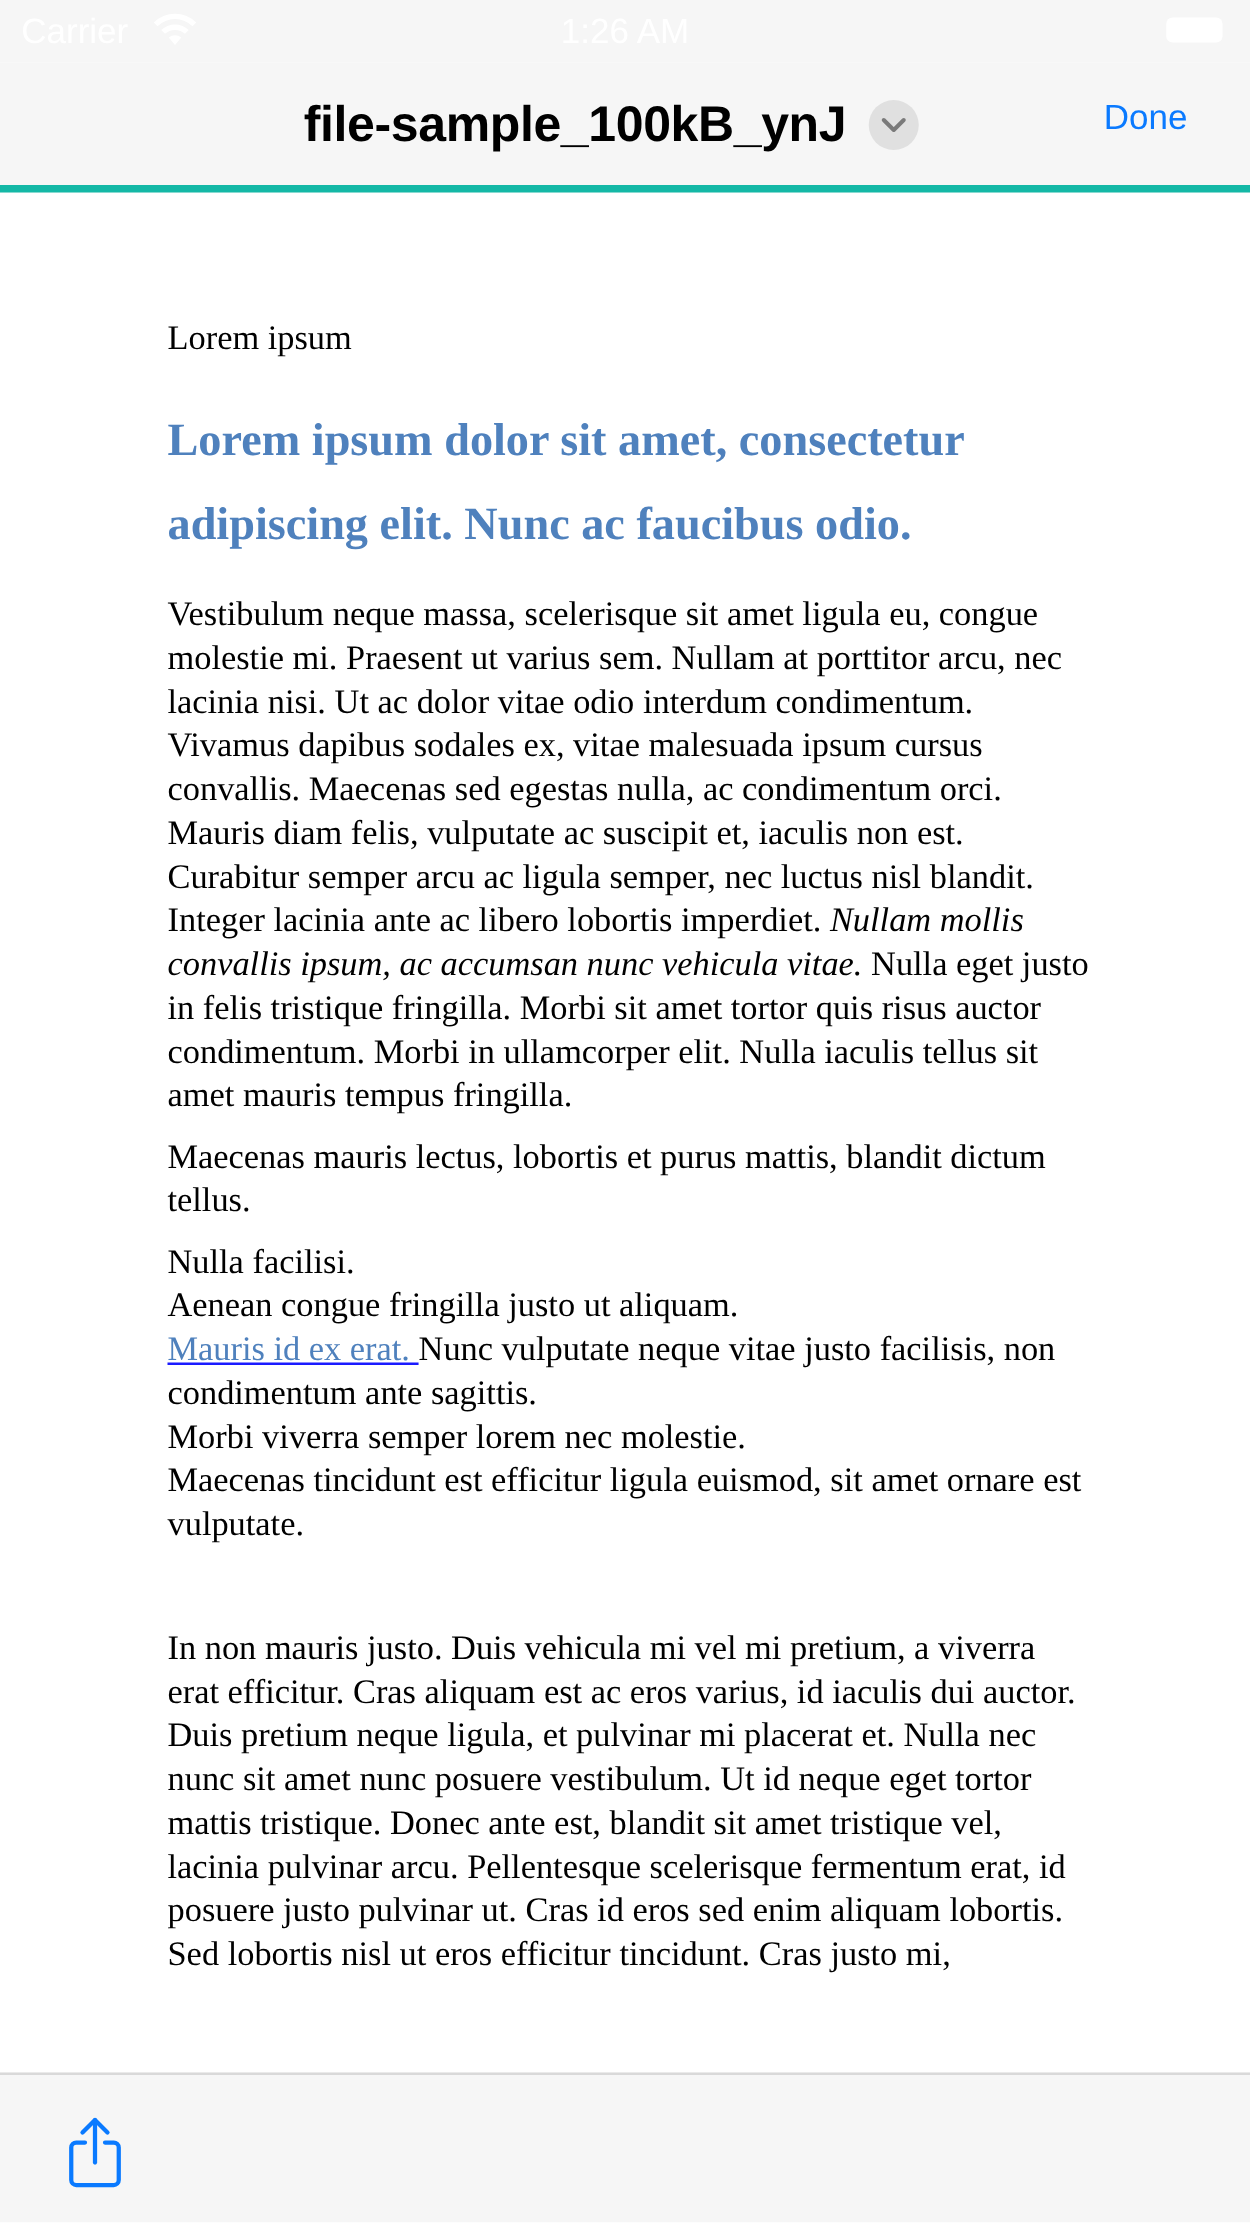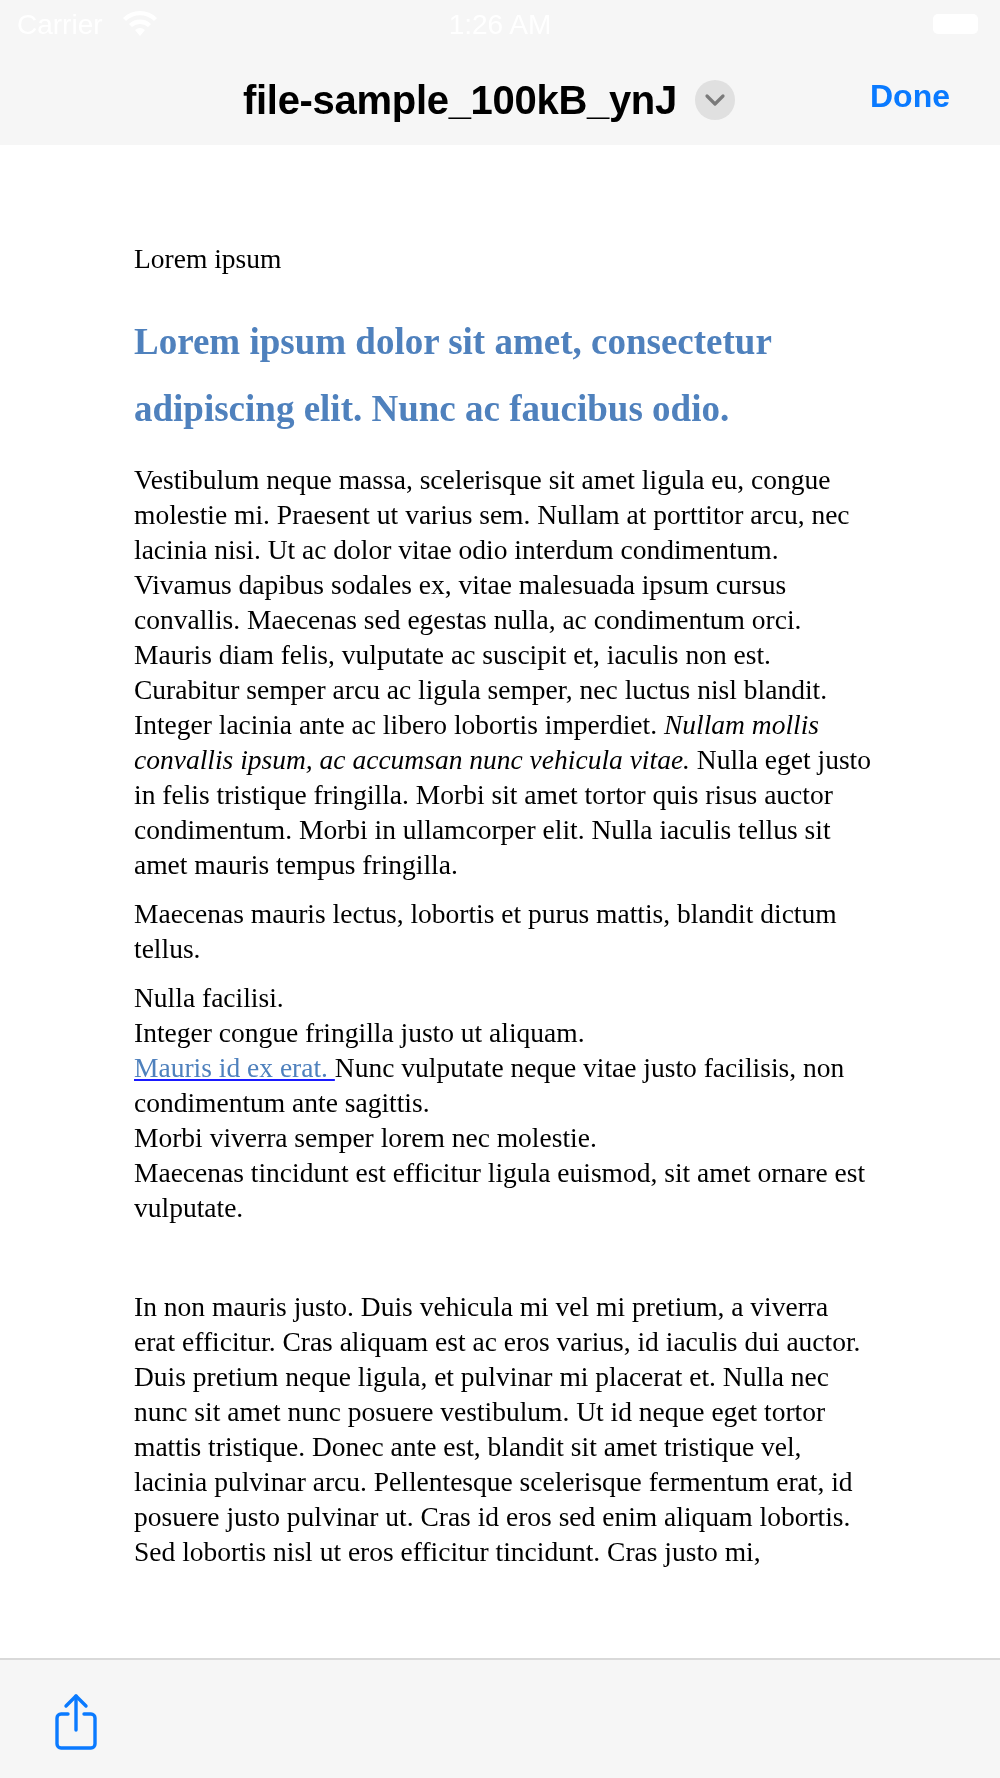--- a/index.html
+++ b/index.html
@@ -28,26 +28,26 @@
       font-family: "Liberation Sans", sans-serif; font-size: 40px; font-weight: 600;
       color: #000000; letter-spacing: -0.3px; white-space: nowrap;
     }
     .chevron-button {
       margin-left: 18px; width: 40px; height: 40px; border-radius: 50%;
       background: #e0e0e0; display: flex; align-items: center; justify-content: center;
       cursor: pointer;
     }
     .done-button {
       position: absolute; right: 50px; top: 28px;
-      font-family: "Liberation Sans", sans-serif; font-size: 32px; font-weight: 700;
+      font-family: "Liberation Sans", sans-serif; font-size: 28px; font-weight: 400;
       color: #0a7aff; cursor: pointer; background: none; border: none;
     }
 
     .document {
-      position: absolute; top: 145px; left: 0; width: 1000px; height: 1502px;
+      position: absolute; top: 156px; left: 0; width: 1000px; height: 1502px;
       overflow: hidden; background: #ffffff;
     }
     .doc-inner {
       position: absolute; left: 134px; top: 96px; width: 740px;
       font-family: "Liberation Serif", serif; font-size: 27.5px; line-height: 35px; color: #000000;
     }
     .doc-label { margin-bottom: 32px; }
     .doc-heading {
       font-family: "Liberation Serif", serif; font-weight: bold; font-size: 37px; line-height: 67px;
       color: #4f81bd; margin-bottom: 20px;
@@ -93,21 +93,21 @@
 </div>
 
 <div class="document">
   <div class="doc-inner">
     <p class="doc-label">Lorem ipsum</p>
     <h1 class="doc-heading">Lorem ipsum dolor sit amet, consectetur adipiscing elit. Nunc ac faucibus odio.</h1>
     <p class="doc-para"><span>Vestibulum neque massa, scelerisque sit amet ligula eu, congue molestie mi. Praesent ut varius sem. Nullam at porttitor arcu, nec lacinia nisi. Ut ac dolor vitae odio interdum condimentum. </span><b>Vivamus dapibus sodales ex, vitae malesuada ipsum cursus convallis. Maecenas sed egestas nulla, ac condimentum orci.</b><span> Mauris diam felis, vulputate ac suscipit et, iaculis non est. Curabitur semper arcu ac ligula semper, nec luctus nisl blandit. Integer lacinia ante ac libero lobortis imperdiet. </span><i>Nullam mollis convallis ipsum, ac accumsan nunc vehicula vitae.</i><span> Nulla eget justo in felis tristique fringilla. Morbi sit amet tortor quis risus auctor condimentum. Morbi in ullamcorper elit. Nulla iaculis tellus sit amet mauris tempus fringilla.</span></p>
     <p class="doc-para">Maecenas mauris lectus, lobortis et purus mattis, blandit dictum tellus.</p>
     <div class="doc-para">
       <div>Nulla facilisi.</div>
-      <div>Integer congue fringilla justo ut aliquam.</div>
+      <div>Aenean congue fringilla justo ut aliquam.</div>
       <div><a class="doc-link">Mauris id ex erat. </a><span>Nunc vulputate neque vitae justo facilisis, non condimentum ante sagittis.</span></div>
       <div>Morbi viverra semper lorem nec molestie.</div>
       <div>Maecenas tincidunt est efficitur ligula euismod, sit amet ornare est vulputate.</div>
     </div>
     <div class="doc-spacer"></div>
     <p class="doc-para">In non mauris justo. Duis vehicula mi vel mi pretium, a viverra erat efficitur. Cras aliquam est ac eros varius, id iaculis dui auctor. Duis pretium neque ligula, et pulvinar mi placerat et. Nulla nec nunc sit amet nunc posuere vestibulum. Ut id neque eget tortor mattis tristique. Donec ante est, blandit sit amet tristique vel, lacinia pulvinar arcu. Pellentesque scelerisque fermentum erat, id posuere justo pulvinar ut. Cras id eros sed enim aliquam lobortis. Sed lobortis nisl ut eros efficitur tincidunt. Cras justo mi,</p>
   </div>
 </div>
 
 <div class="toolbar">

